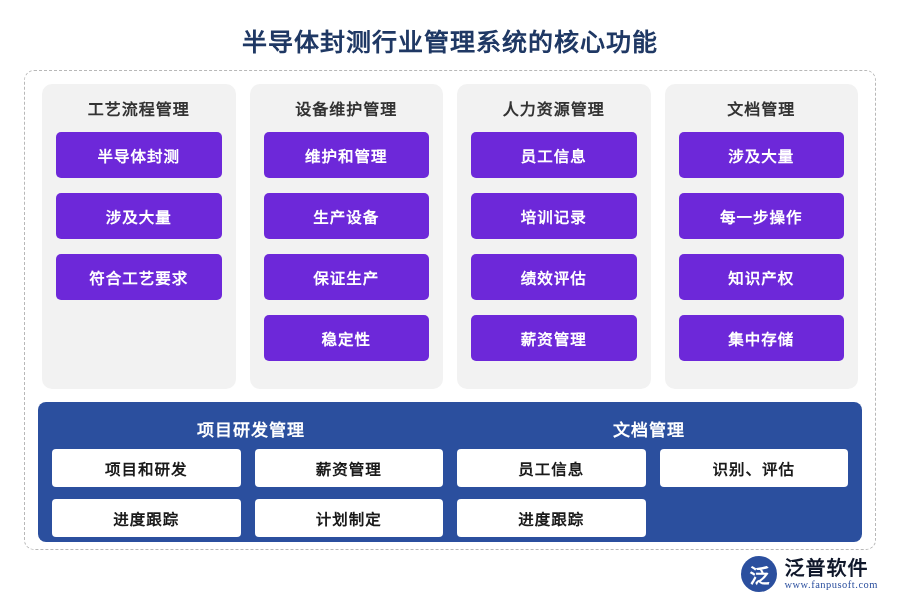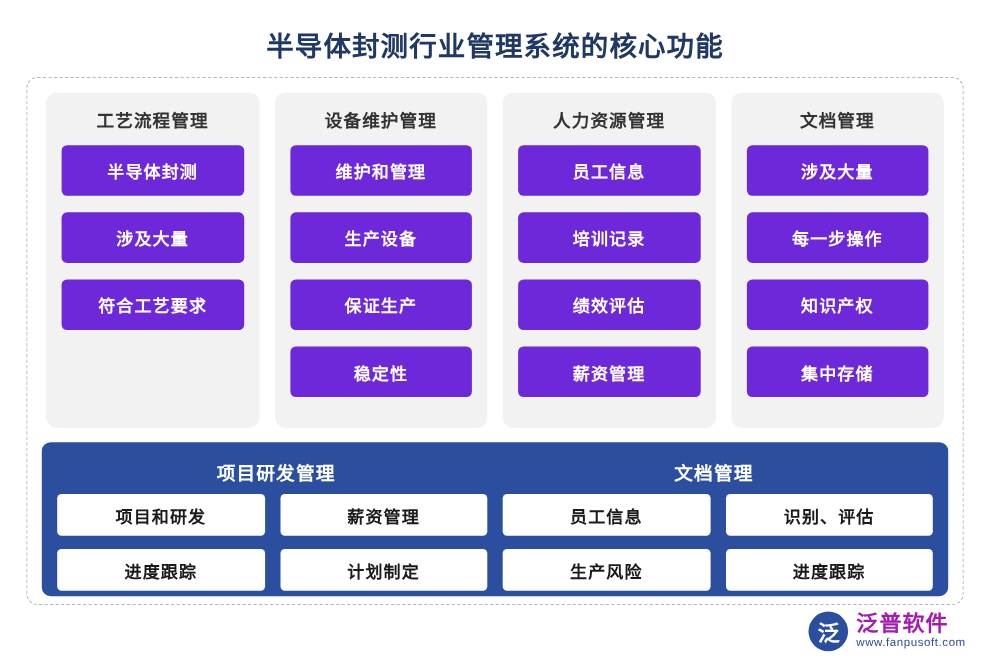--- a/index.html
+++ b/index.html
@@ -142,28 +142,28 @@
     justify-content: center;
     color: #ffffff;
     font-size: 20px;
     font-weight: bold;
     font-family: "Liberation Serif", serif;
   }
   .logo-text { display: flex; flex-direction: column; line-height: 1.05; }
   .logo-cn {
     font-size: 20px;
     font-weight: bold;
-    color: #a21caf;
+    color: #0f172a;
     letter-spacing: 1px;
   }
   .logo-en {
     font-size: 10.5px;
     color: #2b4f9e;
     letter-spacing: 0.5px;
-    font-family: Liberation Sans, sans-serif;
+    font-family: Liberation Serif, serif;
   }
 </style>
 </head>
 <body>
 
 <div id="diagram-root">
 
   <div class="page-title">半导体封测行业管理系统的核心功能</div>
 
   <div class="outer-dashed"></div>
@@ -208,21 +208,20 @@
       <div class="bottom-header">项目研发管理</div>
       <div class="bottom-header">文档管理</div>
     </div>
     <div class="bottom-grid">
       <div class="white-chip">项目和研发</div>
       <div class="white-chip">薪资管理</div>
       <div class="white-chip">员工信息</div>
       <div class="white-chip">识别、评估</div>
       <div class="white-chip">进度跟踪</div>
       <div class="white-chip">计划制定</div>
-      <div class="white-chip">生产风险</div>
       <div class="white-chip">进度跟踪</div>
     </div>
   </div>
 
   <div class="logo">
     <div class="logo-mark">泛</div>
     <div class="logo-text">
       <div class="logo-cn">泛普软件</div>
       <div class="logo-en">www.fanpusoft.com</div>
     </div>

